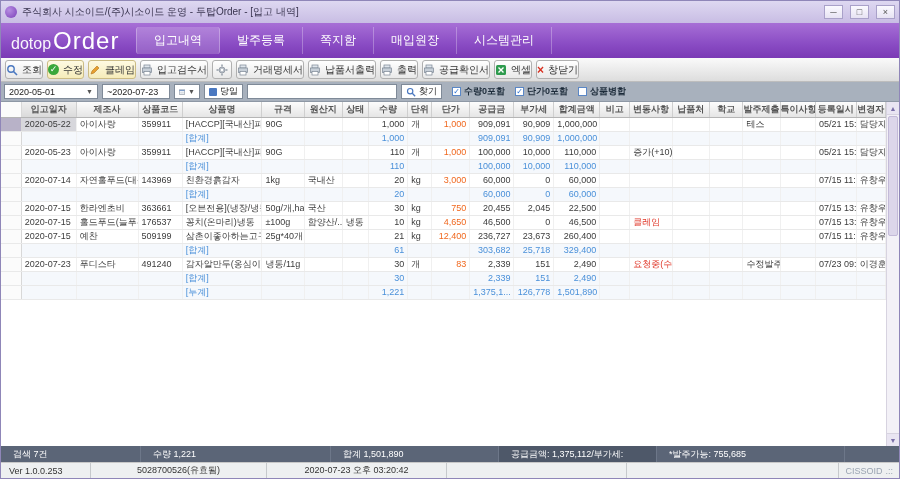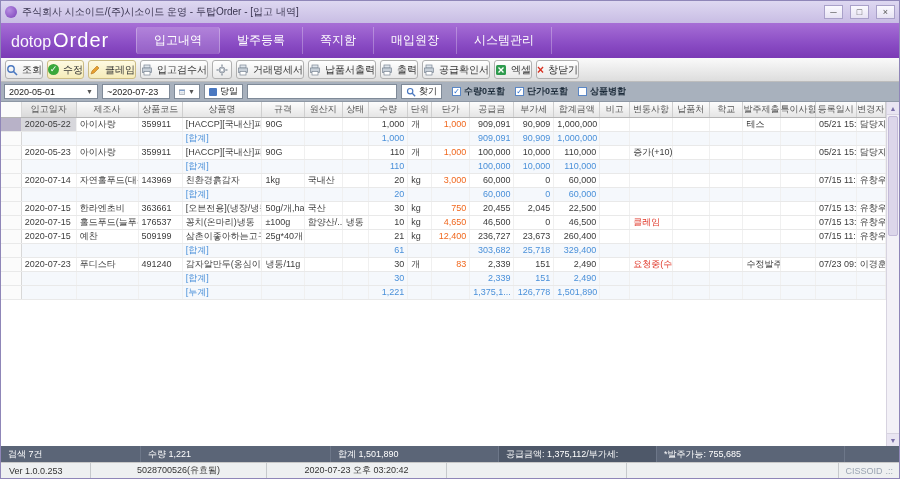--- a/index.html
+++ b/index.html
@@ -11,21 +11,21 @@
   
   .titlebar { height:22px; flex:0 0 22px; background:linear-gradient(#ded8f1,#c8bde4); display:flex; align-items:center; padding:0 4px; gap:5px; }
   .app-icon { width:12px; height:12px; border-radius:50%; background:radial-gradient(circle at 35% 35%, #b78de2, #7a3fb8); flex:0 0 12px; }
   .title-text { font-size:10px; color:#3a3550; flex:1; white-space:nowrap; overflow:hidden; }
   .win-btn { width:19px; height:14px; border:1px solid #a9a1c9; background:linear-gradient(#fbfaff,#e7e3f3); font-size:9px; line-height:12px; text-align:center; color:#555; margin-left:2px; }
 
   
   .header { height:35px; flex:0 0 35px; background:linear-gradient(180deg,#a76fd6 0%,#8a4cc4 60%,#7a39b5 100%); display:flex; align-items:center; color:#fff; padding:0 10px; }
   .logo { display:flex; align-items:baseline; gap:2px; width:125px; flex:0 0 125px; }
   .logo-prefix { font-size:16px; opacity:.95; }
-  .logo-main { font-size:20px; font-weight:400; letter-spacing:1px; }
+  .logo-main { font-size:24px; font-weight:400; letter-spacing:1px; }
   .menu { display:flex; align-items:center; height:100%; }
   .menu-item { font-size:12px; padding:5px 17px; border-right:1px solid rgba(255,255,255,.28); cursor:default; white-space:nowrap; }
   .menu-item:first-child { border-left:1px solid rgba(255,255,255,.28); }
   .menu-item.active { background:rgba(255,255,255,.18); border-radius:3px; }
 
   
   .toolbar { height:24px; flex:0 0 24px; background:linear-gradient(#fafafa,#dddddd); border-bottom:1px solid #bdbdbd; display:flex; align-items:center; gap:4px; padding:0 4px; }
   .tbtn { height:19px; display:inline-flex; align-items:center; gap:4px; padding:0 0; font-size:10px; color:#333; background:linear-gradient(#ffffff,#e9e9e9); border:1px solid #b0b0b0; border-radius:3px; white-space:nowrap; }
   .tbtn.hl { background:linear-gradient(#fefae2,#f6ecba); border-color:#ccbc85; }
   .tbtn.iconbtn { padding:0 3px; }
@@ -37,39 +37,39 @@
   .filterbar { height:20px; flex:0 0 20px; background:#a8b1bd; border-bottom:1px solid #8e98a5; display:flex; align-items:center; gap:4px; padding:0 3px; font-size:9px; }
   .fbox { height:15px; background:#fff; border:1px solid #7f8a98; display:inline-flex; align-items:center; gap:3px; font-size:9px; padding:0 4px; color:#222; white-space:nowrap; }
   .combo-arrow { font-size:7px; color:#555; }
   .search-input { width:150px; height:15px; border:1px solid #7f8a98; font-size:9px; padding:0 3px; font-family:inherit; }
   .chk { display:inline-flex; align-items:center; gap:3px; color:#1c2b3a; font-weight:bold; margin-left:6px; }
   .chk-box { width:9px; height:9px; background:#fff; border:1px solid #5a87c6; display:inline-flex; align-items:center; justify-content:center; font-size:8px; line-height:8px; color:#2a6fd0; }
 
   
   .grid-wrap { flex:1 1 auto; position:relative; background:#fff; overflow:hidden; }
   table { width:calc(100% - 13px); table-layout:fixed; border-collapse:collapse; }
-  th { height:15px; font-size:9px; font-weight:normal; color:#555; background:linear-gradient(#fcfcfc,#e5e5e5); border-right:1px solid #cfcfcf; border-bottom:1px solid #b5b5b5; white-space:nowrap; overflow:hidden;margin-left:7px; }
+  th { height:15px; font-size:9px; font-weight:bold; color:#555; background:linear-gradient(#fcfcfc,#e5e5e5); border-right:1px solid #cfcfcf; border-bottom:1px solid #b5b5b5; white-space:nowrap; overflow:hidden;margin-left:7px; }
   th.sorted { background:linear-gradient(#efefef,#dadada); }
   td { height:12px; font-size:9px; padding:0 3px; white-space:nowrap; overflow:hidden; border-right:1px solid #f0f0f0; border-bottom:1px solid #e9e9e9; color:#3c3c3c; }
   td.num { text-align:right; }
   td.price { color:#f0681e; }
   td.red { color:#e0382a; }
   .row-subtotal td, .row-grandtotal td { color:#4a90d9; background:#f5f8fc; }
   td.gutter, th.gutter { background:#fbfbfb; border-right:1px solid #d8d8d8; }
   tr.selected td.gutter { background:#b8b2c8; }
   tr.selected td:nth-child(2) { background:#d7d7dc; }
 
   .vscroll { position:absolute; top:0; right:0; width:13px; bottom:0; background:#f3f1f7; border-left:1px solid #d7d3e0; }
   .varrow { height:13px; background:#e9e5f2; border-bottom:1px solid #d7d3e0; font-size:7px; color:#7a6fa8; text-align:center; line-height:13px; }
   .varrow.bottom { position:absolute; bottom:0; left:0; right:0; border-top:1px solid #d7d3e0; border-bottom:none; }
   .vthumb { position:absolute; top:14px; left:1px; right:1px; height:120px; background:#dcd6ea; border:1px solid #c3bad8; border-radius:2px; }
 
   
   .summary { height:16px; flex:0 0 16px; background:#5b6577; display:flex; font-size:9px; color:#fff; align-items:stretch; }
-  .seg { padding:0 7px; display:flex; align-items:center; border-right:1px solid #6d7789; white-space:nowrap; overflow:hidden; }
+  .seg { padding:0 12px; display:flex; align-items:center; border-right:1px solid #6d7789; white-space:nowrap; overflow:hidden; }
   .seg.dark { background:#4e5869; }
   .seg.fill { flex:1; border-right:none; }
 
   
   .status { height:16px; flex:0 0 16px; background:#eef0f1; border-top:1px solid #c8c8c8; display:flex; font-size:9px; color:#333; align-items:stretch; }
   .scell { padding:0 8px; display:flex; align-items:center; border-right:1px solid #c6c9cc; white-space:nowrap; overflow:hidden; }
   .scell.fill { flex:1; border-right:1px solid #c6c9cc; }
   .brand { padding:0 6px; display:flex; align-items:center; color:#9aa4b2; gap:3px; }
 </style>
 </head>

